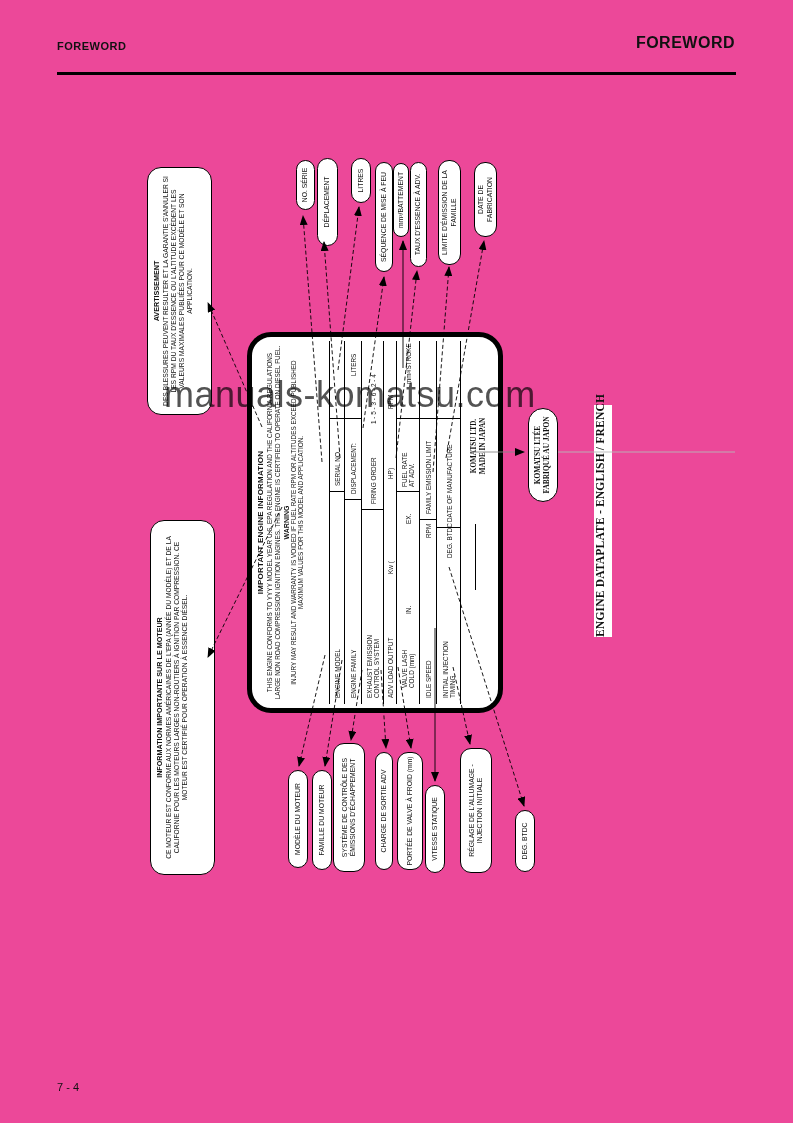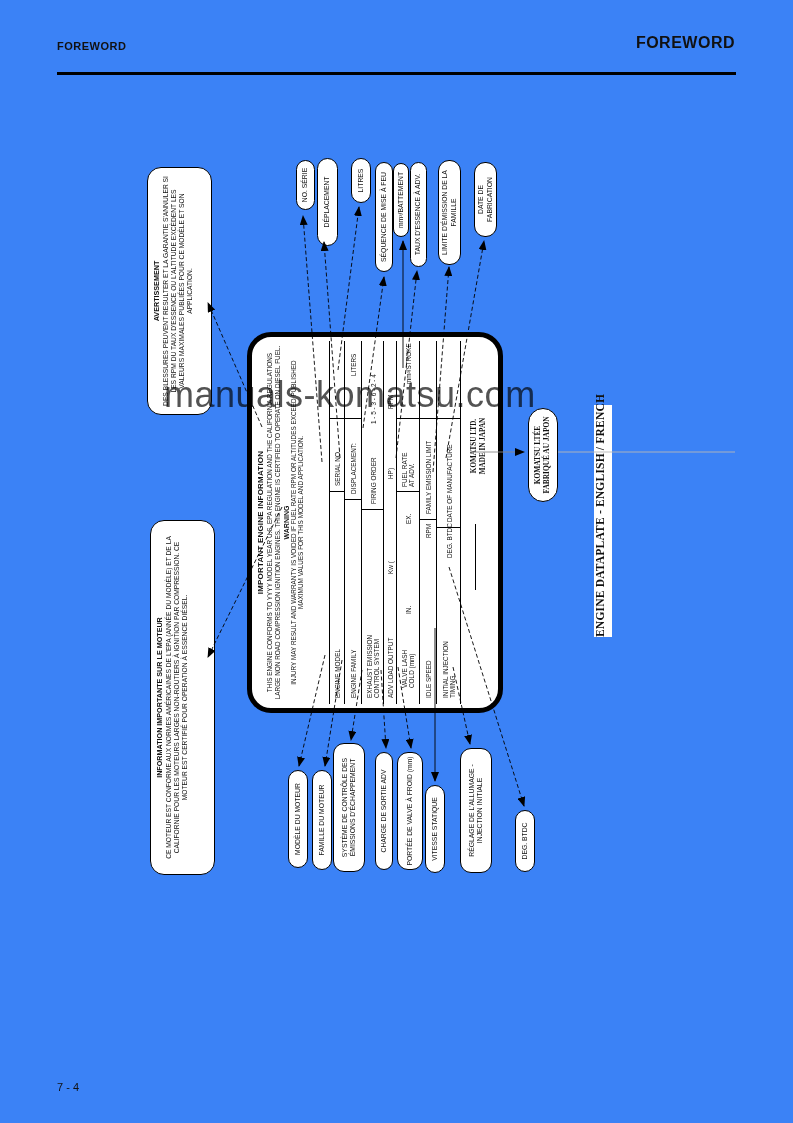--- a/index.html
+++ b/index.html
@@ -1,17 +1,17 @@
 <!DOCTYPE html>
 <html><head>
 <meta charset="utf-8">
 <style>
   html,body { margin:0; padding:0; background:#e8e8e8; }
   .page {
-    position:relative; width:793px; height:1123px; background:#3b82f6;
+    position:relative; width:793px; height:1123px; background:#ec4899;
     margin:0 auto; overflow:hidden;
     font-family:"Liberation Sans", sans-serif; color:#111;
   }
   
   .hdr-left  { position:absolute; left:57px; top:40px; font-size:11px; font-weight:bold; letter-spacing:.5px; }
   .hdr-right { position:absolute; right:58px; top:34px; font-size:16px; font-weight:bold; letter-spacing:.5px; }
   .hdr-rule  { position:absolute; left:57px; top:72px; width:679px; height:3px; background:#000; }
   .footer    { position:absolute; left:57px; top:1081px; font-size:11px; }
 
   

